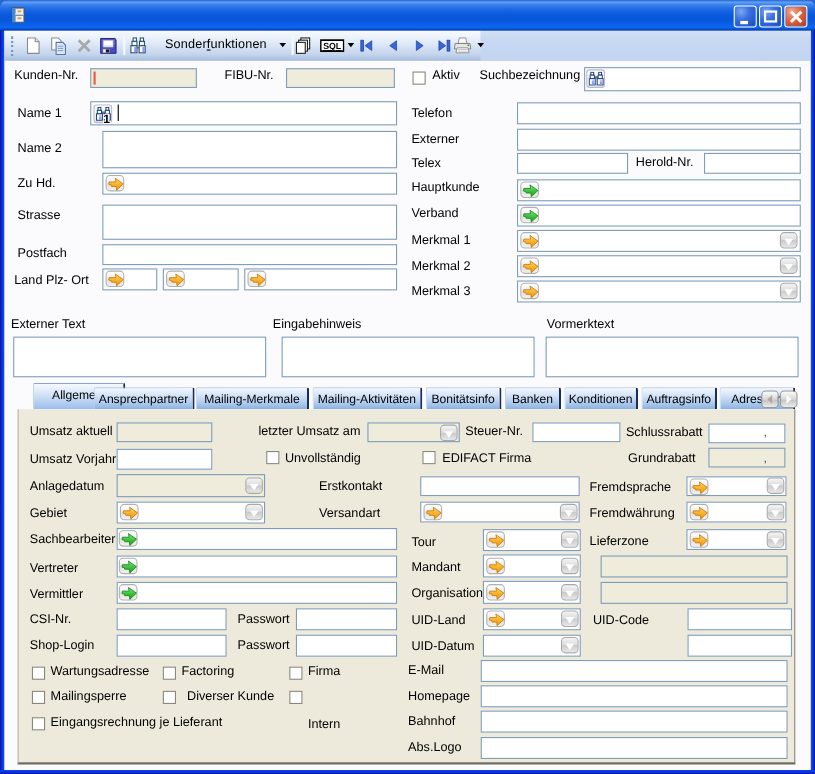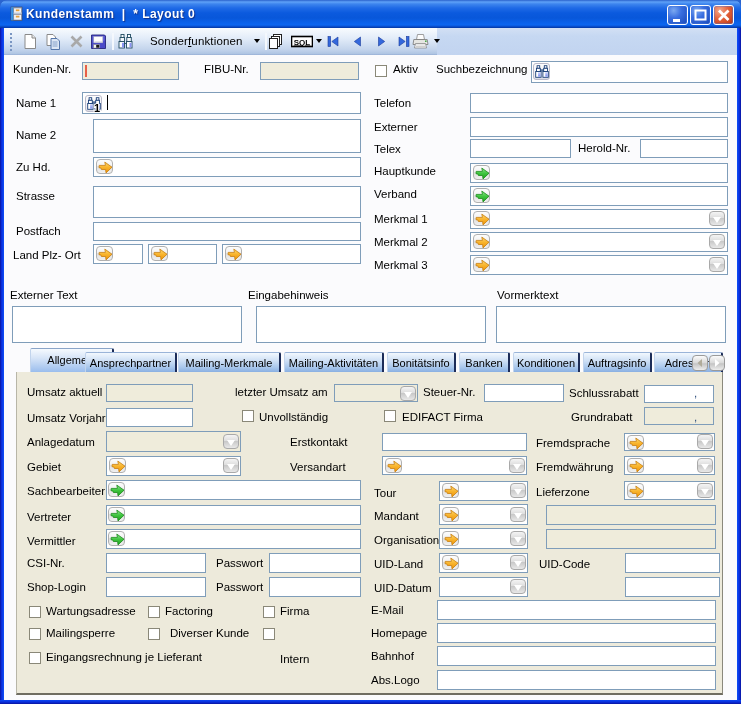--- a/index.html
+++ b/index.html
@@ -121,21 +121,20 @@
     <svg width="16" height="16" viewBox="0 0 16 16">
       <rect x="2" y="1" width="11" height="13.5" fill="#9ab0c8" stroke="#445" stroke-width="0.6"></rect>
       <rect x="2.3" y="1.3" width="2.2" height="13" fill="#2d8fe8"></rect>
       <rect x="4.8" y="2" width="7.7" height="5.7" fill="#f2f4f8" stroke="#667" stroke-width="0.5"></rect>
       <rect x="4.8" y="8.3" width="7.7" height="5.7" fill="#f2f4f8" stroke="#667" stroke-width="0.5"></rect>
       <rect x="6.8" y="3.4" width="3.6" height="1.8" fill="#e8a23c"></rect>
       <rect x="6.8" y="9.7" width="3.6" height="1.8" fill="#e8a23c"></rect>
       <rect x="4.8" y="6.4" width="7.7" height="1.3" fill="#c8d4e4"></rect>
     </svg>
   </div>
-  <div id="title">Kundenstamm&nbsp; | &nbsp;* Layout 0</div>
   <div class="capbtn min">
       <svg width="21" height="20">
         <rect x="5" y="13" width="7" height="3" fill="#fff"></rect>
       </svg>
     </div>
   <div class="capbtn max">
       <svg width="21" height="20">
         <rect x="4.5" y="4.5" width="10" height="9" fill="none" stroke="#fff" stroke-width="2"></rect>
       </svg>
     </div>

